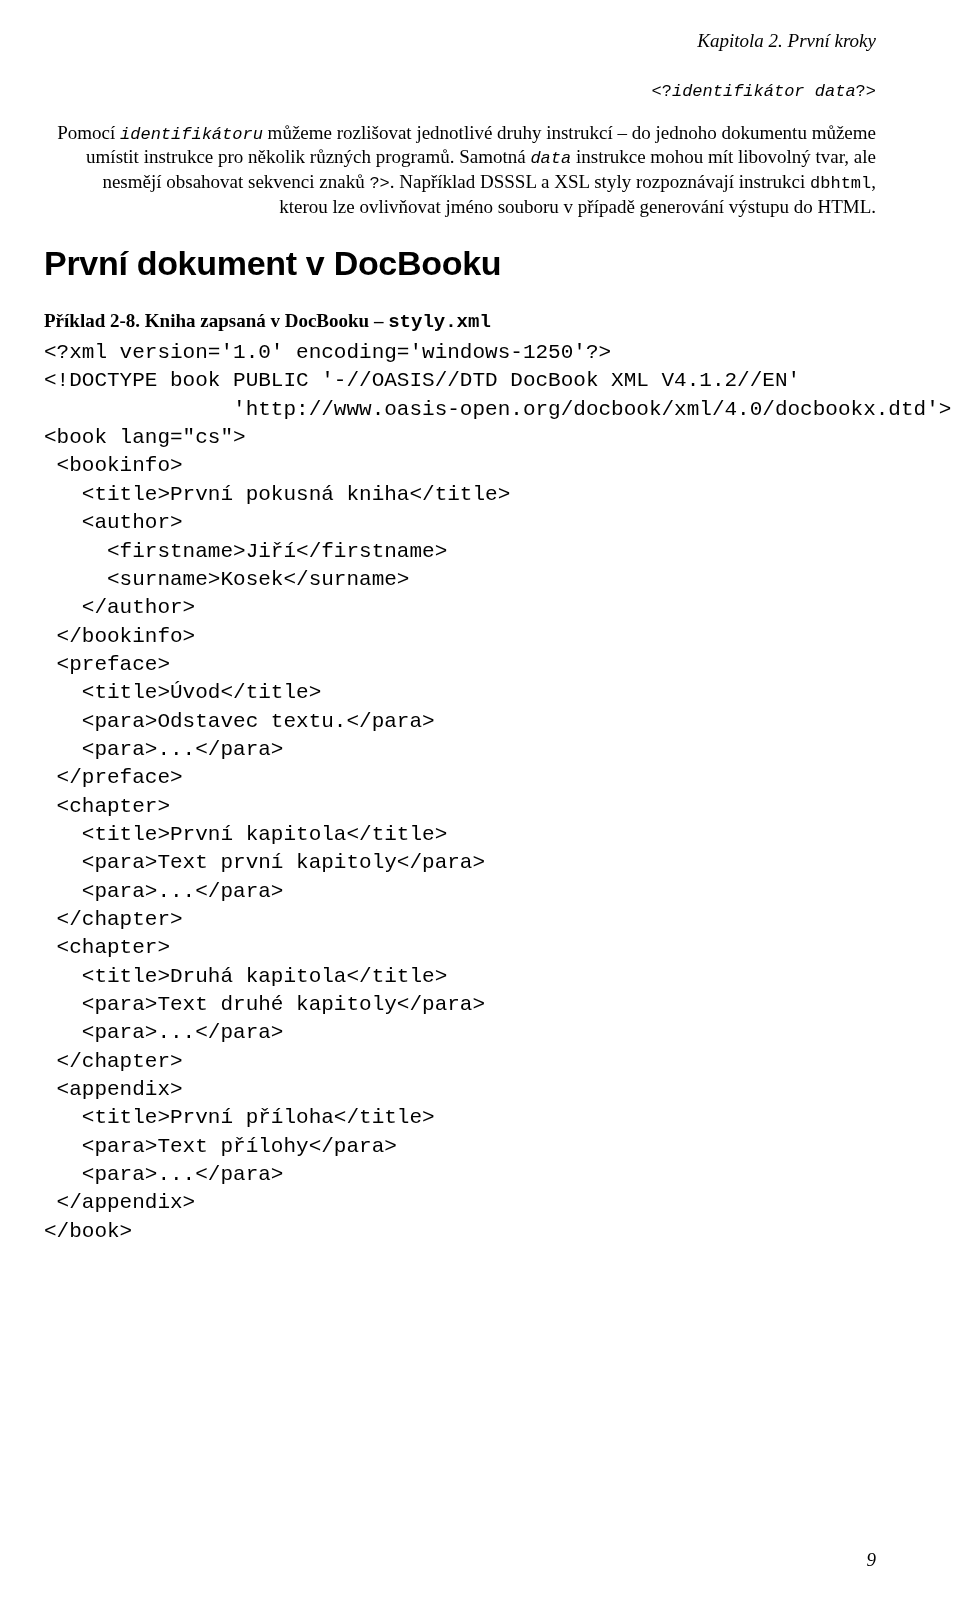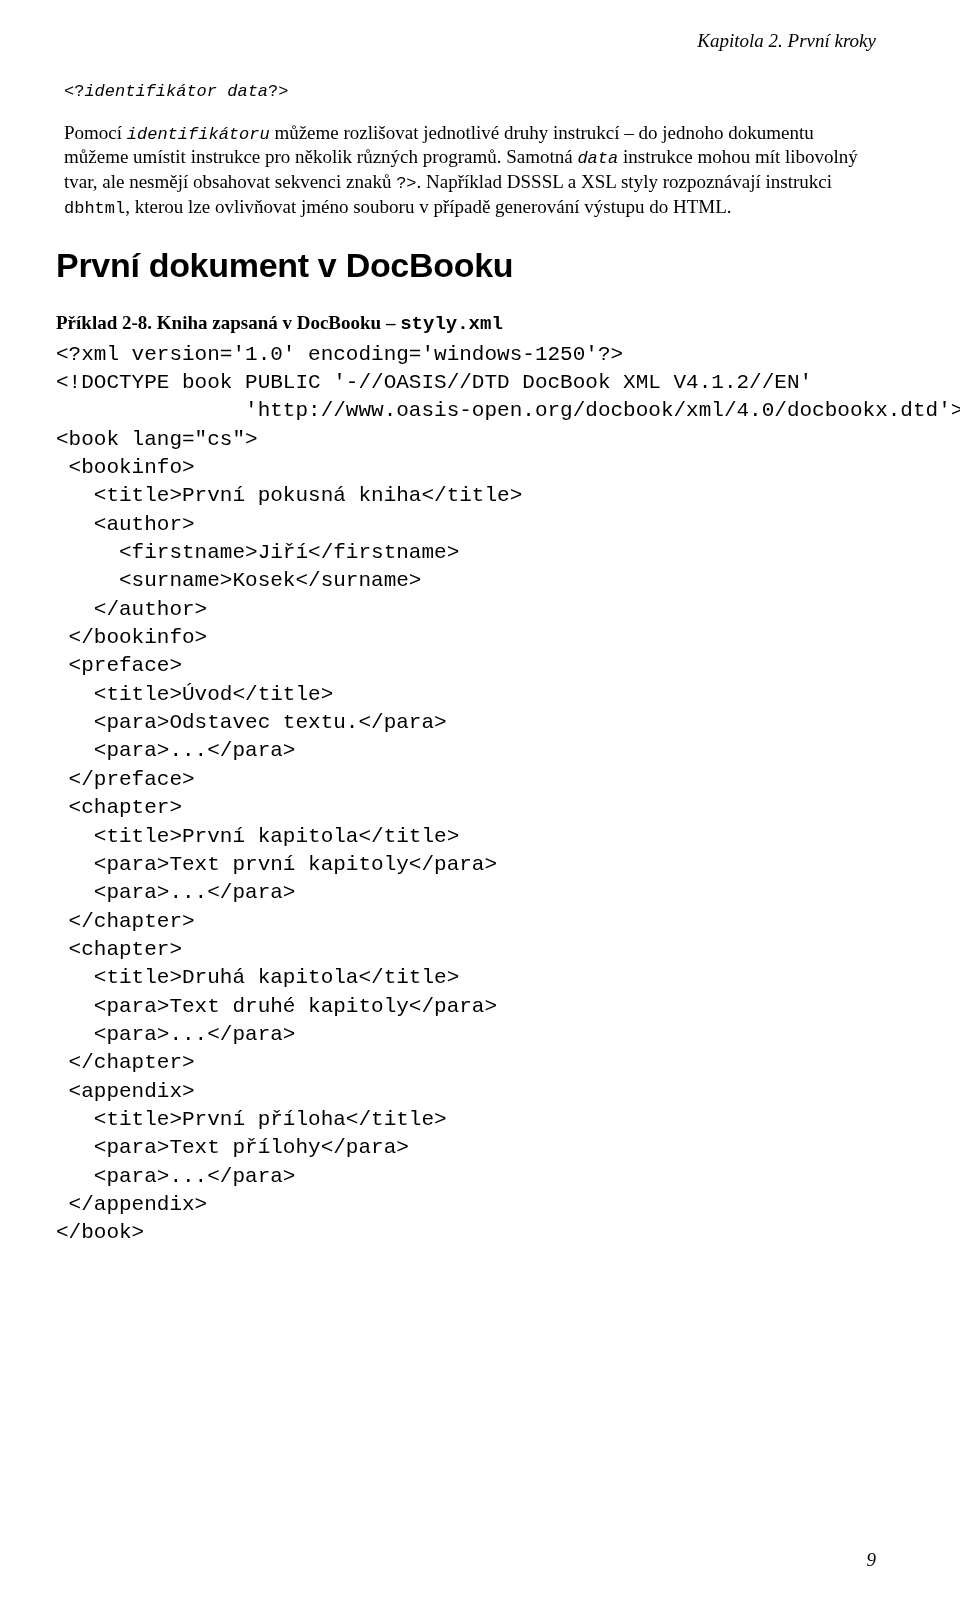--- a/index.html
+++ b/index.html
@@ -10,21 +10,21 @@
   }
   body {
     width: 960px;
     min-height: 1599px;
     font-family: Georgia, 'Times New Roman', Times, serif;
     color: #000;
     position: relative;
     box-sizing: border-box;
   }
   .page {
-    padding: 30px 84px 40px 56px;
+    padding: 30px 84px 40px 44px;
     box-sizing: border-box;
   }
   .chapter-header {
     text-align: right;
     font-style: italic;
     font-size: 19px;
     margin-bottom: 26px;
   }
   .code-inline {
     font-family: 'Courier New', Courier, monospace;
@@ -33,21 +33,21 @@
   }
   .code-inline-italic {
     font-family: 'Courier New', Courier, monospace;
     font-style: italic;
     font-size: 17px;
   }
   .para {
     font-size: 19px;
     line-height: 1.22;
     margin: 0 0 18px 8px;
-    text-align: left;
+    text-align: right;
   }
   h1.section-title {
     font-family: Arial, Helvetica, sans-serif;
     font-weight: bold;
     font-size: 34px;
     margin: 26px 0 27px 0;
     letter-spacing: -0.3px;
   }
   .example-title {
     font-size: 19px;

